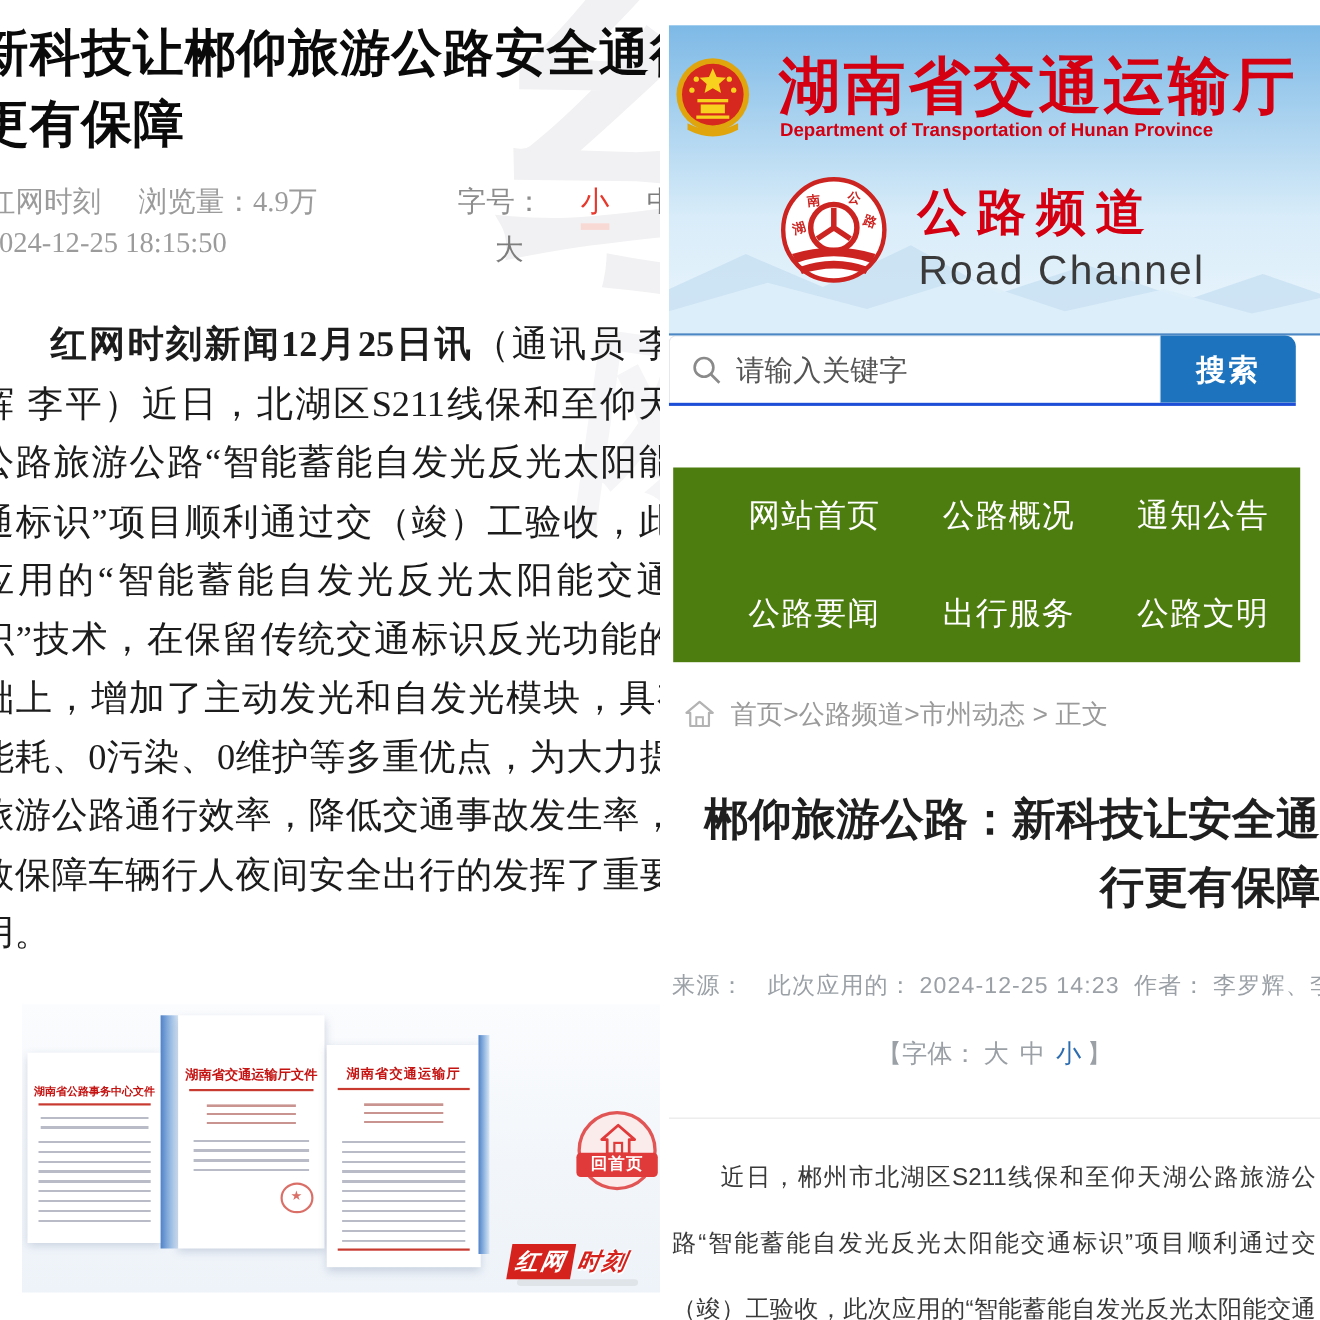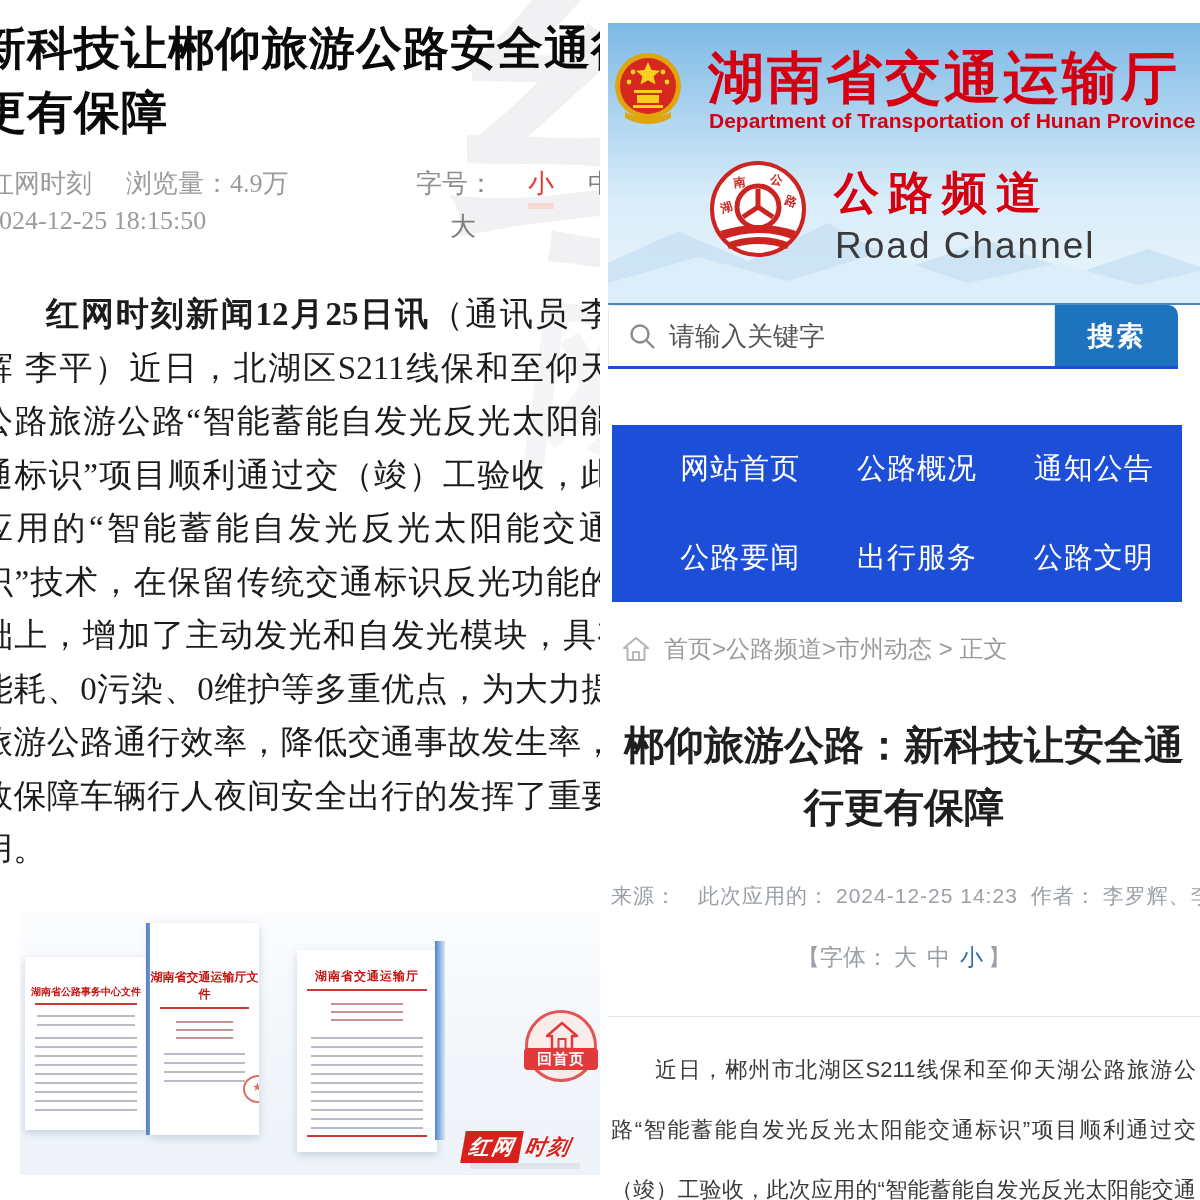--- a/index.html
+++ b/index.html
@@ -57,50 +57,50 @@
   .rednet-sub { position:absolute; left:450px; top:250px; width:110px; height:6px; background:#d9dde3; opacity:.7; border-radius:3px; }
 
   
   .right-page { position:absolute; left:608px; top:0; width:592px; height:1200px; background:#fff; overflow:hidden; }
   .r-header { position:absolute; left:0; top:23px; width:592px; height:282px; overflow:hidden;
               background:linear-gradient(180deg,#7db9e6 0%,#a9d2ef 30%,#d8ecf9 62%,#eaf5fc 100%);
               border-bottom:2px solid #4a87c4; }
   .r-header svg.mountains { position:absolute; left:0; bottom:0; }
   .dept-title { position:absolute; left:100px; top:18px; font-size:56px; font-weight:900; color:#d40011;
                 letter-spacing:3px; white-space:nowrap; }
-  .dept-sub { position:absolute; left:101px; top:86px; font-size:21px; font-weight:700; color:#d40011;
+  .dept-sub { position:absolute; left:101px; top:86px; font-size:17px; font-weight:700; color:#d40011;
               white-space:nowrap; }
   .emblem { position:absolute; left:5px; top:5px; }
   .channel-logo { position:absolute; left:102px; top:138px; }
   .channel-title { position:absolute; left:226px; top:140px; font-size:45px; font-weight:900; color:#d40011;
                    letter-spacing:9px; white-space:nowrap; }
   .channel-en { position:absolute; left:227px; top:202px; font-size:37px; color:#3a3a3a; letter-spacing:2px;
                 white-space:nowrap; }
 
   .r-search { position:absolute; left:0; top:305px; width:570px; height:64px; border-bottom:3px solid #1d4ed8; }
   .r-search .inp { position:absolute; left:0; top:0; width:447px; height:61px; background:#fff;
                    border:1px solid #e3e7ec; border-bottom:none; border-radius:6px 0 0 0;
                    font-size:26px; color:#555; padding-left:60px; outline:none;
                    font-family:"Liberation Sans","DejaVu Sans",sans-serif; }
   .r-search .inp::placeholder { color:#555; }
   .r-search .mag { position:absolute; left:20px; top:17px; pointer-events:none; }
   .r-search .btn { position:absolute; left:447px; top:0; width:123px; height:61px; background:#1e73be;
                    color:#fff; font-size:27px; font-weight:700; border:none; border-radius:0 10px 0 0;
                    letter-spacing:2px; cursor:pointer; font-family:inherit; }
 
-  .r-nav { position:absolute; left:4px; top:425px; width:570px; height:177px; background:#1d4ed8;
+  .r-nav { position:absolute; left:4px; top:425px; width:570px; height:177px; background:#4d7c0f;
            display:grid; grid-template-columns:1fr 1fr 1fr; grid-template-rows:1fr 1fr; align-items:center;
            justify-items:center;padding-left:40px; }
   .r-nav .item { color:#fff; font-size:29px; letter-spacing:1px; cursor:pointer; }
 
   .r-breadcrumb { position:absolute; left:14px; top:633px; height:32px; color:#9a9a9a; font-size:24px;
                   display:flex; align-items:center; }
   .r-breadcrumb svg { margin-right:14px; }
 
-  .r-title { position:absolute; left:0; top:714px; width:592px; text-align:center; font-size:40px;
+  .r-title { position:absolute; left:0; top:714px; width:592px; text-align:right; font-size:40px;
              font-weight:700; color:#1f1f1f; line-height:62px; }
   .r-meta { position:absolute; left:0; top:882px; width:592px; text-align:center; font-size:21px;
             color:#9aa0a6; letter-spacing:1px; white-space:nowrap; }
   .r-meta span { margin:14px 3px; }
   .r-fontrow { position:absolute; left:0; top:942px; width:592px; text-align:center; font-size:23px;
                color:#9aa0a6; }
   .r-fontrow .fs { margin:0 5px; cursor:pointer; color:#9aa0a6; }
   .r-fontrow .fs.active { color:#2c6cb0; }
   .r-divider { position:absolute; left:0; top:1016px; width:592px; height:1px; background:#e6e6e6; }
   .r-body { position:absolute; left:3px; top:1040px; width:585px; font-size:22px; color:#3a3a3a;
@@ -129,21 +129,21 @@
 
       <div class="news-image">
         <div class="doc" style="left:5px; top:44px; width:122px; height:173px;">
           <div class="rtitle" style="font-size:10px; margin-top:28px;">湖南省公路事务中心文件</div>
           <div class="redline"></div>
           <div class="tl" style="margin:10px 12px 0 12px; height:14px;"></div>
           <div class="tl" style="margin:8px 10px 0 10px; height:80px;"></div>
         </div>
 
         <div class="spine" style="left:126px; top:10px; height:212px;"></div>
-        <div class="doc" style="left:130px; top:10px; width:109px; height:212px;">
+        <div class="doc" style="left:142px; top:10px; width:133px; height:212px;">
           <div class="rtitle" style="font-size:12px; margin-top:46px;">湖南省交通运输厅文件</div>
           <div class="redline"></div>
           <div class="tlc" style="margin:12px 26px 0 26px; height:24px;"></div>
           <div class="tl" style="margin:8px 14px 0 14px; height:34px;"></div>
           <div class="stamp" style="left:93px; top:152px;"></div>
         </div>
 
         <div class="doc" style="left:277px; top:37px; width:140px; height:202px;">
           <div class="rtitle" style="font-size:12px; margin-top:18px; letter-spacing:1px;">湖南省交通运输厅</div>
           <div class="redline"></div>

